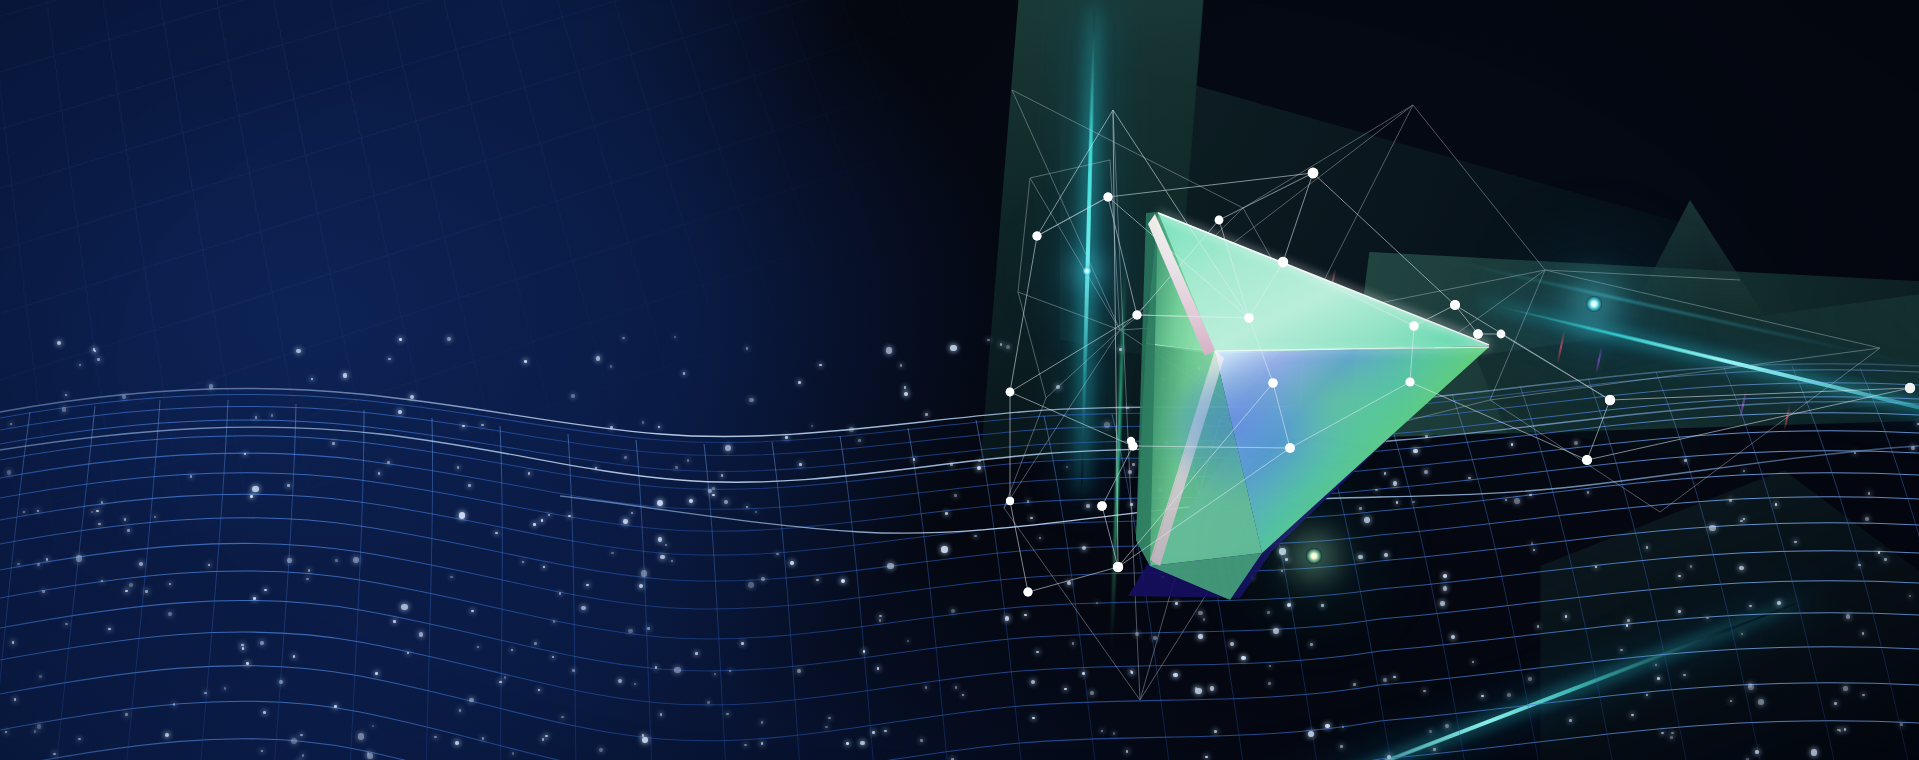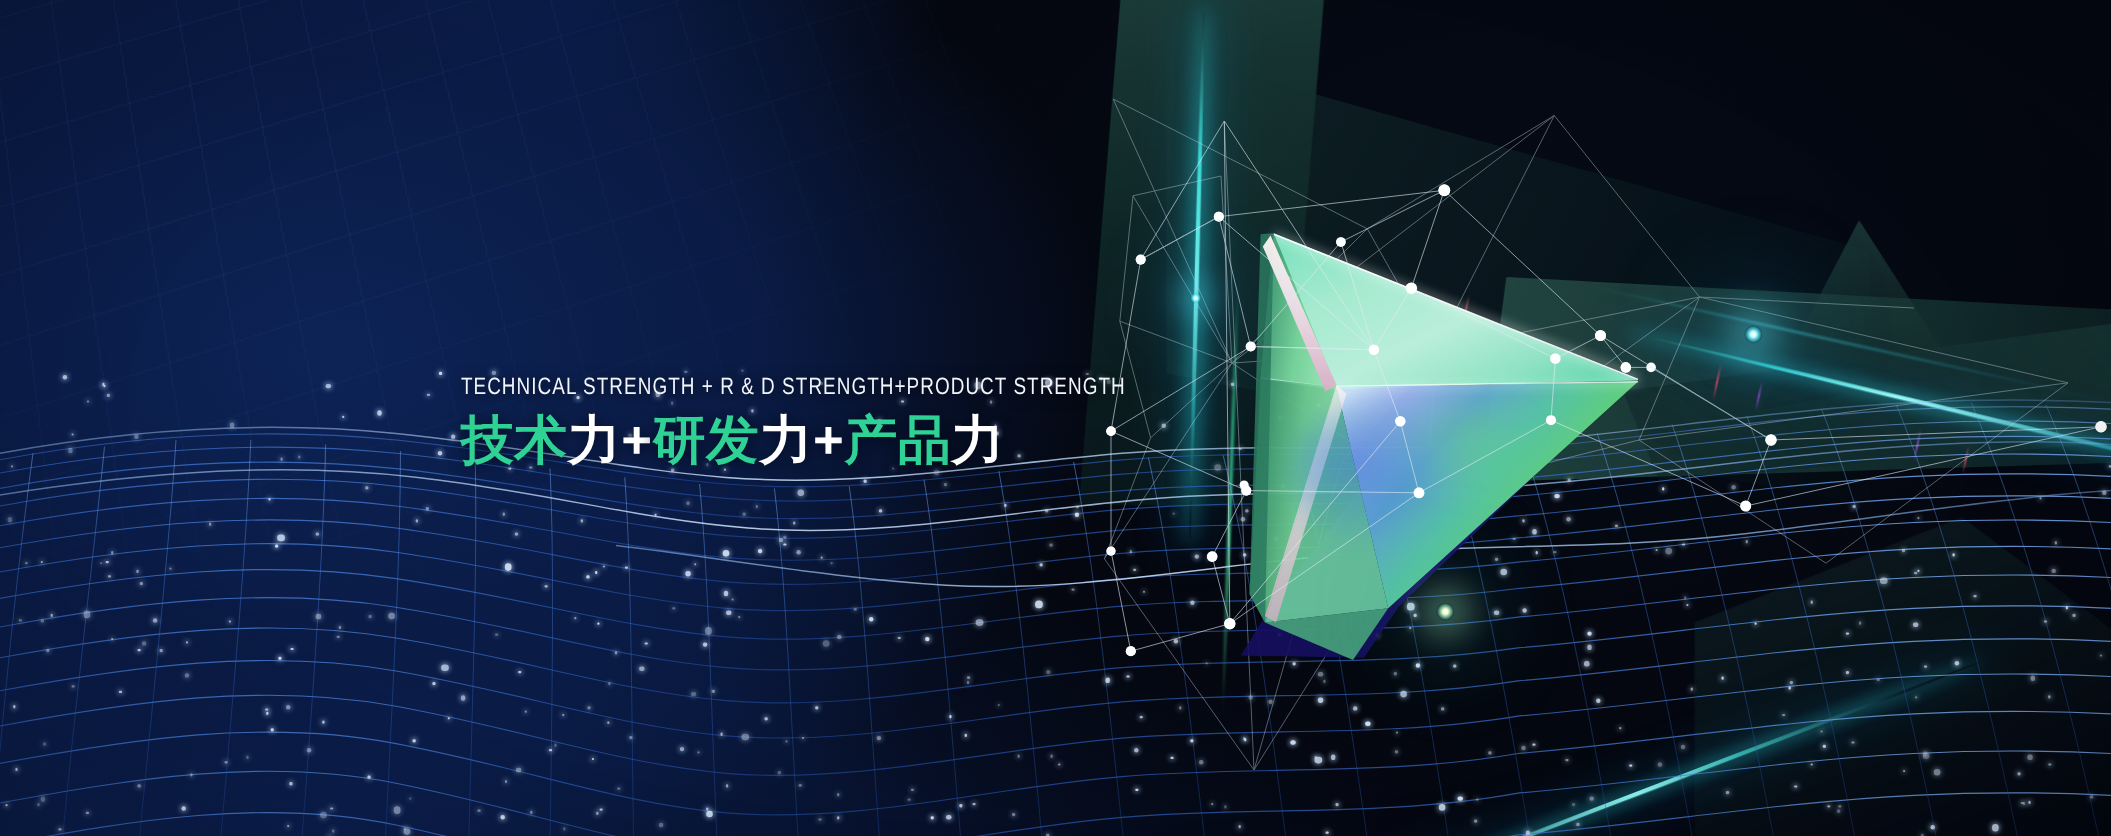--- a/index.html
+++ b/index.html
@@ -893,20 +893,14 @@
     </div>
   <div class="flare flare-1" style="z-index:25">
       <div class="flare-core"></div>
     </div>
   <div class="flare flare-2" style="z-index:25">
       <div class="flare-core"></div>
     </div>
 
   <div class="vignette"></div>
 
-  <div class="copy">
-    <div class="kicker">TECHNICAL STRENGTH + R &amp; D STRENGTH+PRODUCT STRENGTH</div>
-    <div class="headline">
-      <span class="g">技术</span><span class="w">力</span><span class="p">+</span><span class="g">研发</span><span class="w">力</span><span class="p">+</span><span class="g">产品</span><span class="w">力</span>
-    </div>
-  </div>
 
 </div>
 
 </body></html>

